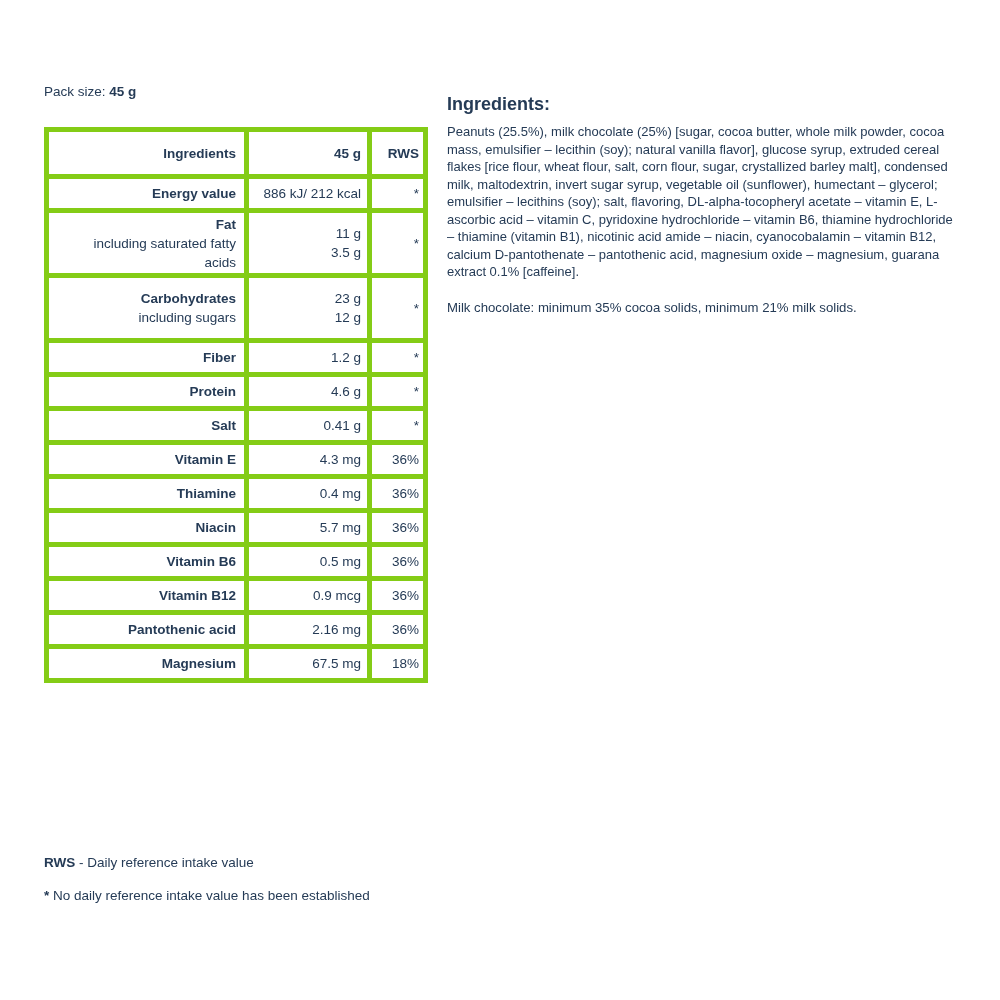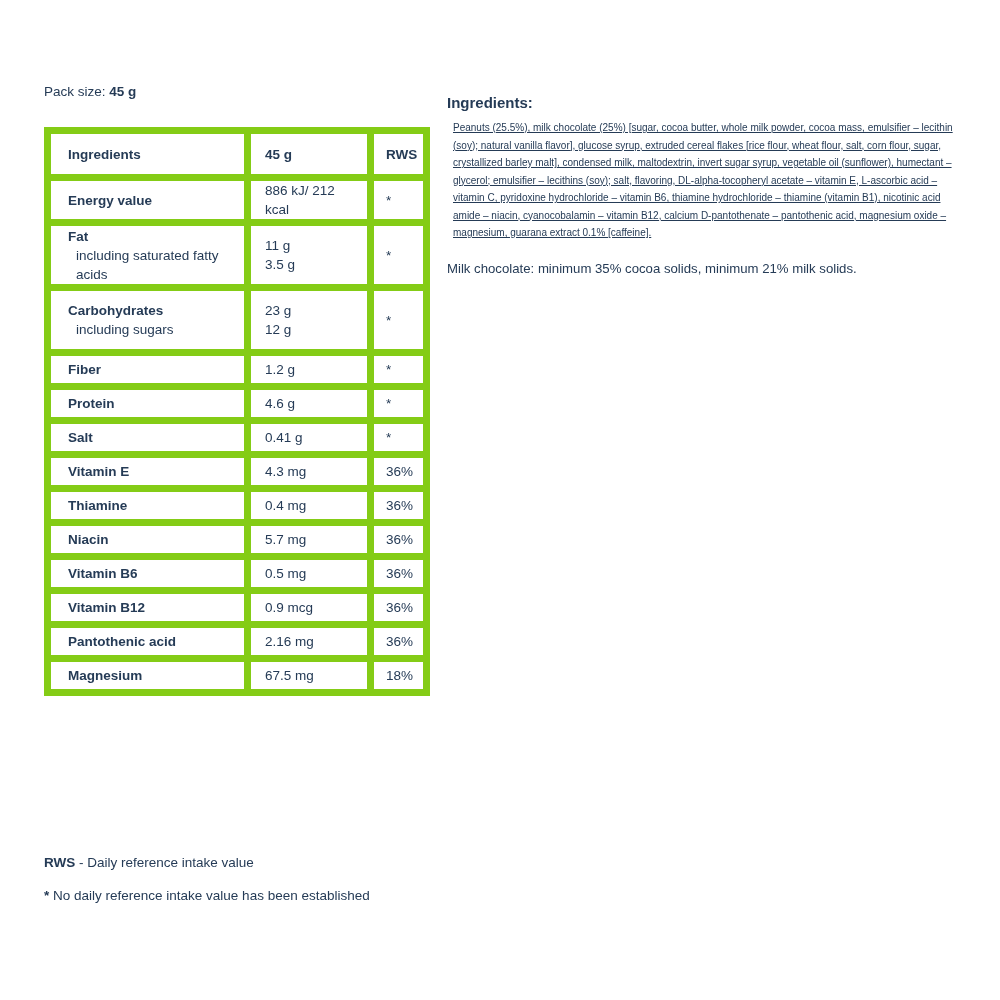--- a/index.html
+++ b/index.html
@@ -20,47 +20,47 @@
   .nutrition-table {
     position: absolute; left: 44px; top: 127px;
     border-collapse: collapse; table-layout: fixed;
     width: 379px;
     font-size: 13.5px;
   }
   .nutrition-table col.c1 { width: 200px; }
   .nutrition-table col.c2 { width: 123px; }
   .nutrition-table col.c3 { width: 56px; }
   .nutrition-table th, .nutrition-table td {
-    border: 7px solid #84cc16;
+    border: 5px solid #84cc16;
     vertical-align: middle;
-    text-align: left;
+    text-align: right;
     padding: 0;
   }
   .nutrition-table th { font-weight: bold; height: 47px; }
   .nutrition-table td { height: 34px; font-weight: normal; }
   .nutrition-table tr.double td { height: 65px; }
   .nutrition-table .cell-pad1 { padding-left: 17px; padding-right: 8px; }
   .nutrition-table .cell-pad2 { padding-left: 14px; padding-right: 6px; }
   .nutrition-table .cell-pad3 { padding-left: 12px; padding-right: 4px; }
   .row-name { font-weight: bold; line-height: 19px; }
   .row-sub { font-weight: normal; line-height: 19px; margin-left: 8px; }
   .val-line { line-height: 19px; }
 
   .footnote-1 { position: absolute; left: 44px; top: 855px; font-size: 13.5px; }
   .footnote-2 { position: absolute; left: 44px; top: 888px; font-size: 13.5px; }
   .footnote-1 b, .footnote-2 b { font-weight: bold; }
 
   .ingredients-block {
     position: absolute; left: 447px; top: 94px; width: 514px;
   }
   .ingredients-heading {
-    font-size: 15px; font-weight: bold; margin: 0 0 8px 0;
+    font-size: 18px; font-weight: bold; margin: 0 0 8px 0;
   }
   .ingredients-body {
-    font-size: 10px; line-height: 17.5px; margin: 0 0 18px 6px; text-decoration: underline;
+    font-size: 13px; line-height: 17.5px; margin: 0 0 18px 0;
   }
   .ingredients-note {
     font-size: 13.2px; line-height: 17.5px; margin: 0;
   }
 </style>
 </head>
 <body>
 
 <div class="pack-size">
   <span>Pack size:</span>

